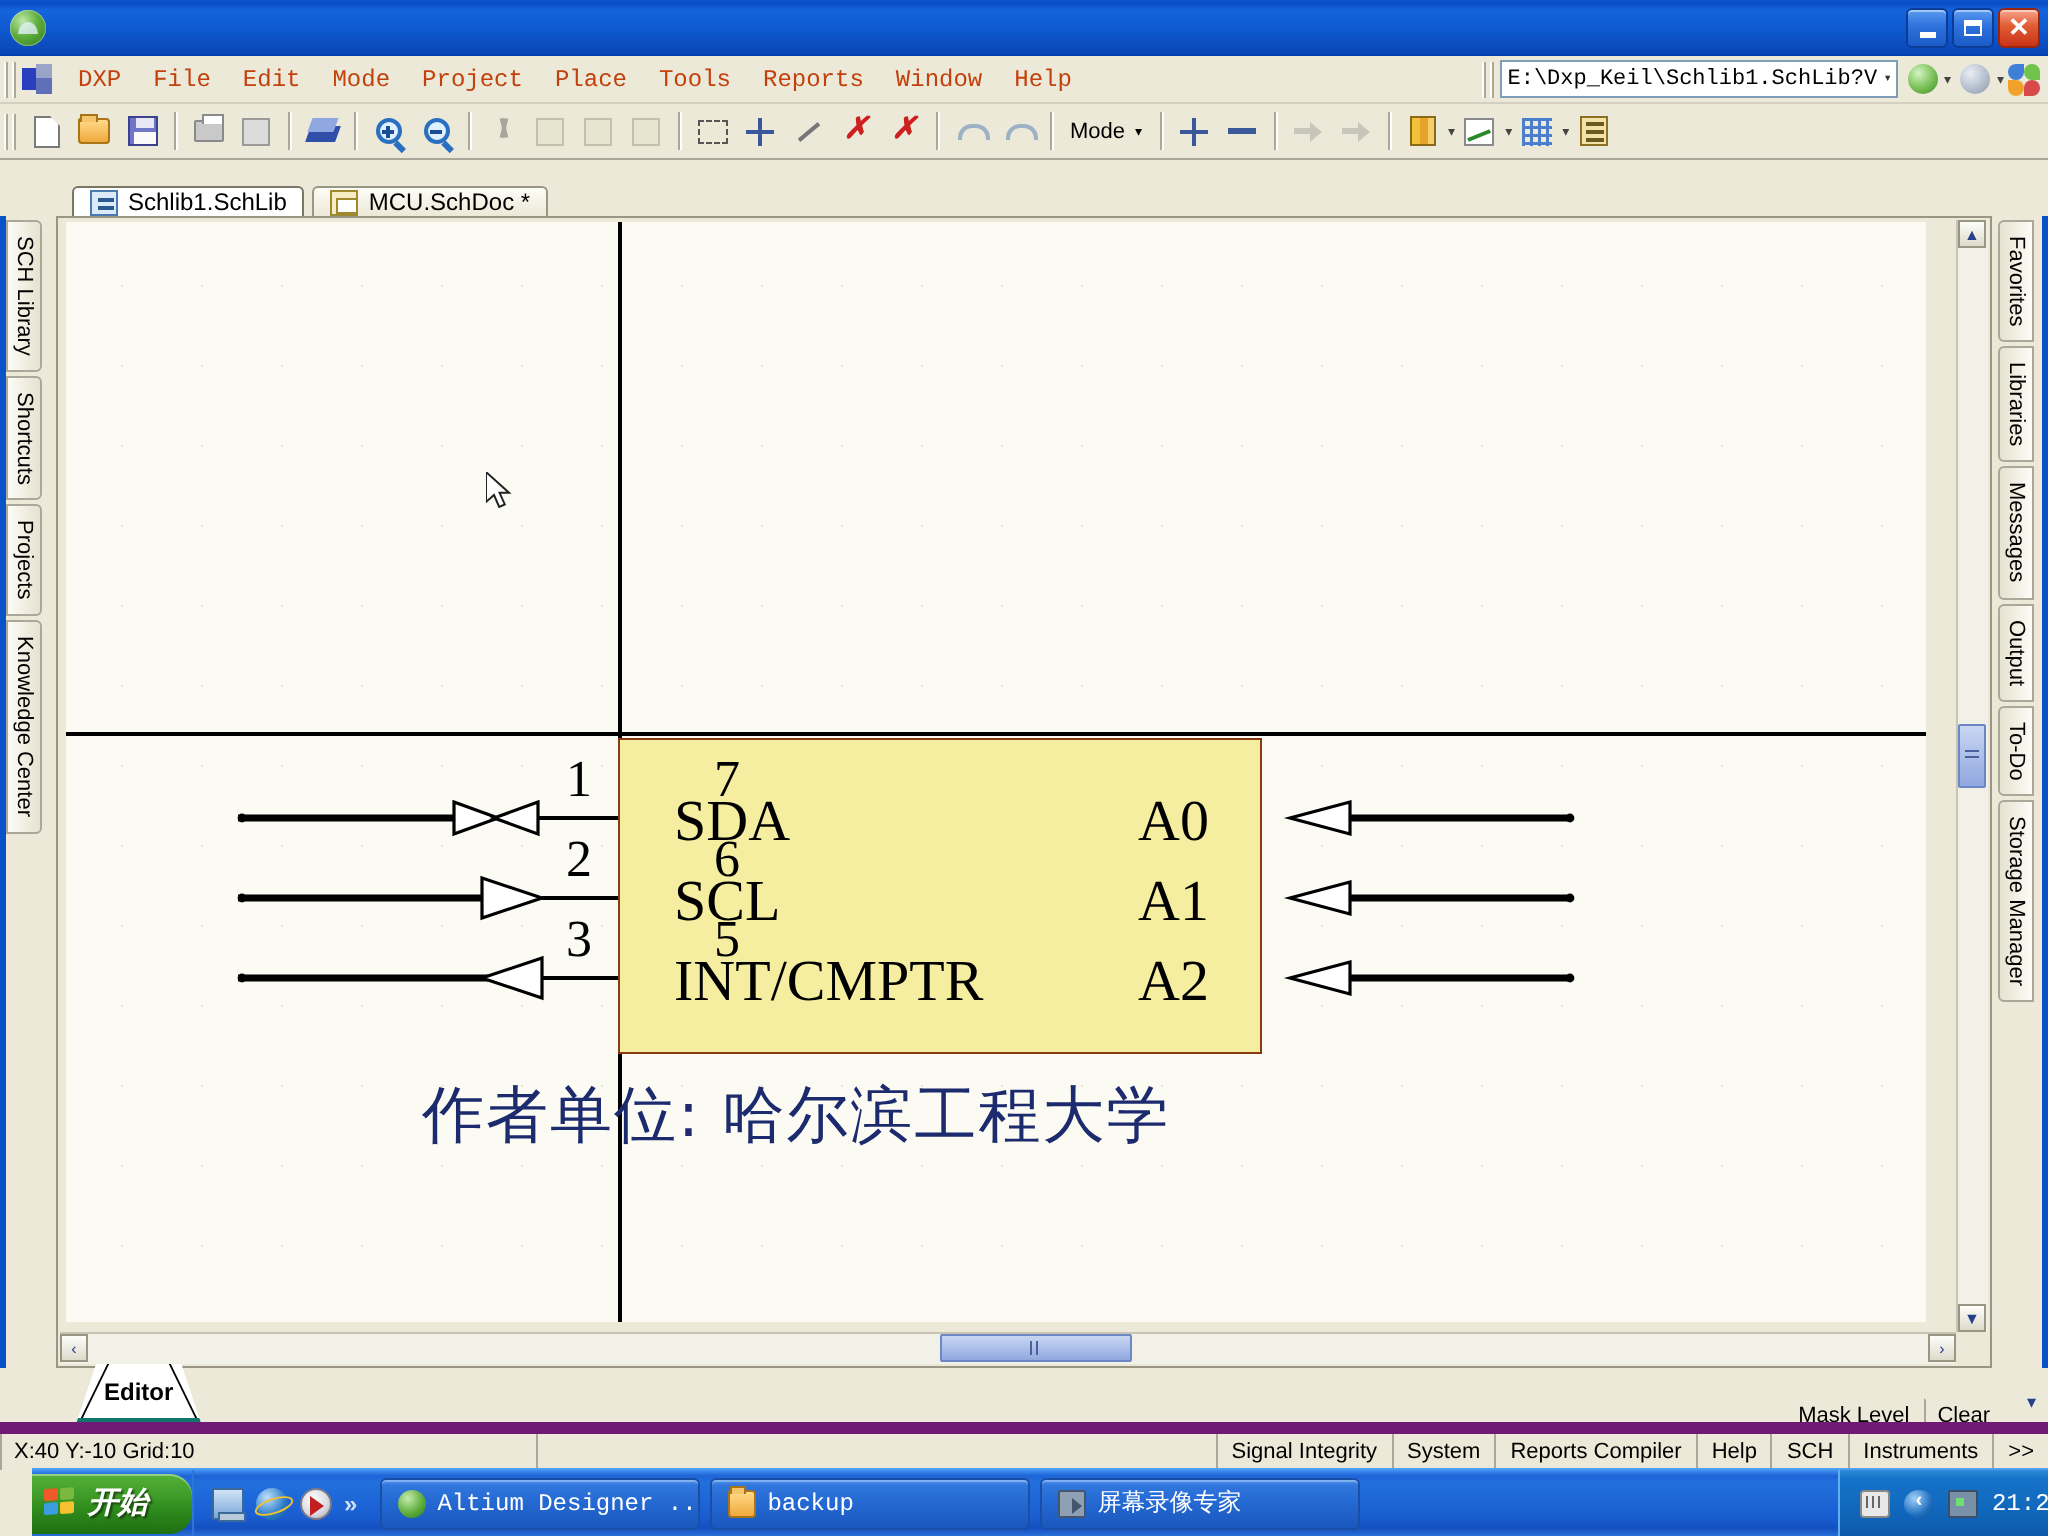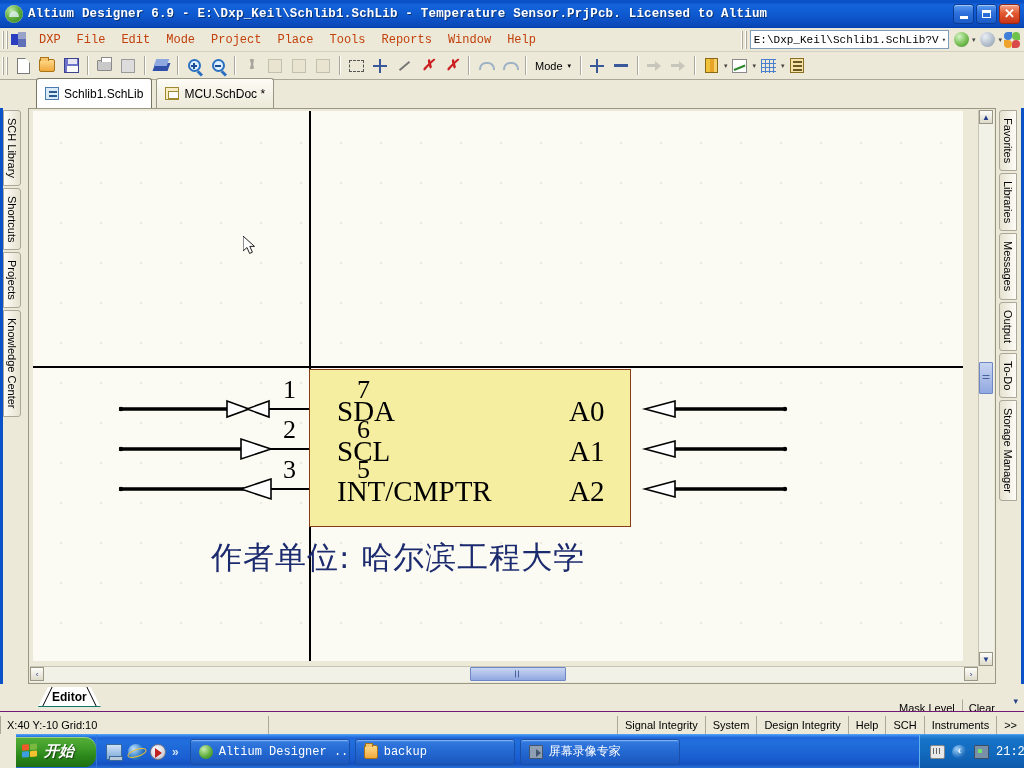--- a/index.html
+++ b/index.html
@@ -150,21 +150,21 @@
                 repeating-linear-gradient(180deg,#4a7fd0 0 1.5px,transparent 1.5px 4px); }
   .ic-win{ width:14px;height:15px;background:#f5e2a8;border:1px solid #8a7020; }
   .ic-win:before{content:"";position:absolute;left:2px;top:2px;width:9px;height:2px;background:#6a5a20;box-shadow:0 4px 0 #6a5a20,0 8px 0 #6a5a20;}
 
   
   #doctabs {
     position:absolute; left:0; top:80px; width:1024px; height:28px;
     background:#ece9d8; display:flex; align-items:flex-end; padding-left:36px; gap:4px;
   }
   .doctab {
-    display:flex; align-items:center; gap:5px; height:30px; padding:0 8px;
+    display:flex; align-items:center; gap:5px; height:15px; padding:0 8px;
     border:1px solid #9a9684; border-bottom:none; border-radius:3px 3px 0 0;
     background:linear-gradient(180deg,#fdfcf6,#ece9d8);
     font-size:12px; color:#000; white-space:nowrap;
   }
   .doctab.active { background:#fff; border-color:#7a7664; }
   .tabicon { width:14px;height:13px; position:relative; flex:none; }
   .tabicon.schlib { background:#dbeaf7; border:1px solid #4a7ab0; }
   .tabicon.schlib:after{ content:""; position:absolute; left:3px; top:3px; width:8px;height:2px; background:#2a5a90; box-shadow:0 4px 0 #2a5a90; }
   .tabicon.schdoc { background:#f7ecc4; border:1px solid #a08a30; }
   .tabicon.schdoc:after{ content:""; position:absolute; left:2px; top:3px; width:9px;height:6px; background:#fff; border:1px solid #a08a30; }
@@ -246,47 +246,47 @@
     background:repeating-linear-gradient(90deg,#49619f 0 1px, transparent 1px 3px); }
   .sthumb.vert .ridge { width:7px;height:6px;
     background:repeating-linear-gradient(180deg,#49619f 0 1px, transparent 1px 3px); }
 
   
   #editorstrip {
     position:absolute; left:0; top:684px; width:1024px; height:26px;
     background:#ece9d8; display:flex; align-items:center;
   }
   #editor-tab {
-    margin-left:38px; position:relative; height:20px;
+    margin-left:38px; position:relative; height:30px;
     padding:0 14px; display:flex; align-items:center;
     font-size:12px; font-weight:bold; color:#000;
     background:#fff;
     clip-path: polygon(10px 0, calc(100% - 10px) 0, 100% 100%, 0 100%);
-    border-bottom:1px solid #0f766e;
+    border-bottom:3px solid #0f766e;
   }
   #editor-tab:before, #editor-tab:after {
     content:""; position:absolute; top:0; width:1px; height:100%; background:#000;
   }
   #editor-tab:before { left:9px; transform:skewX(-26deg); }
   #editor-tab:after  { right:9px; transform:skewX(26deg); }
   #masklevel {
     position:absolute; right:22px; top:15px; display:flex; gap:0; align-items:center;
   }
   .mbtn {
     padding:2px 6px; font-size:11px; color:#000;
     background:#ece9d8; border:1px solid transparent;
   }
   .mbtn + .mbtn { border-left:1px solid #aca899; }
   #maskcaret { position:absolute; right:6px; top:12px; font-size:9px; color:#27408b; }
 
   
   #statusbar {
     position:absolute; left:0; top:711px; width:1024px; height:23px;
-    background:#ece9d8; border-top:1px solid #701a75;
-    display:flex; align-items:flex-end;
+    background:#ece9d8; border-top:6px solid #701a75;
+    display:flex; align-items:flex-start;
   }
   #statusbar .sfield {
     height:18px; display:flex; align-items:center; padding:0 6px;
     font-size:11px; color:#000;
     border-left:1px solid #aca899;
   }
   #coord { width:268px; border-left:none; }
   #midfield { flex:1; }
   .sbtn2 {
     height:18px; display:flex; align-items:center; padding:0 7px;
@@ -358,21 +358,20 @@
   .tr-chev { border-radius:50%; background:radial-gradient(circle at 35% 30%,#9fd0f8,#1f6fc0 60%,#0d4a90);
     color:#fff; font-size:10px; display:flex;align-items:center;justify-content:center;font-weight:bold; }
   .tr-net { background:#7a8fa8; border:1px solid #3a4e66; border-radius:1px; }
   .tr-net:after{content:"";position:absolute;left:3px;top:3px;width:4px;height:4px;background:#6fe06f;}
 </style>
 </head>
 <body>
 
 <div id="titlebar">
   <span class="tb-icon"></span>
-  <span class="tb-title">Altium Designer 6.9 - E:\Dxp_Keil\Schlib1.SchLib - Temperature Sensor.PrjPcb. Licensed to Altium</span>
   <span class="tb-btns">
     <span class="tb-btn min">
         <i class="glyph-min"></i>
       </span>
     <span class="tb-btn max">
         <i class="glyph-max"></i>
       </span>
     <span class="tb-btn close">
         <span class="glyph-x">✕</span>
       </span>
@@ -650,21 +649,21 @@
     <span class="mbtn">Clear</span>
   </span>
   <span id="maskcaret">▾</span>
 </div>
 
 <div id="statusbar">
   <span class="sfield" id="coord">X:40 Y:-10   Grid:10</span>
   <span class="sfield" id="midfield"></span>
   <span class="sbtn2">Signal Integrity</span>
   <span class="sbtn2">System</span>
-  <span class="sbtn2">Design Integrity</span>
+  <span class="sbtn2">Reports Compiler</span>
   <span class="sbtn2">Help</span>
   <span class="sbtn2">SCH</span>
   <span class="sbtn2">Instruments</span>
   <span class="sbtn2">&gt;&gt;</span>
 </div>
 
 <div id="taskbar">
   <span id="startbtn">
     <span class="winflag">
         <i></i>

